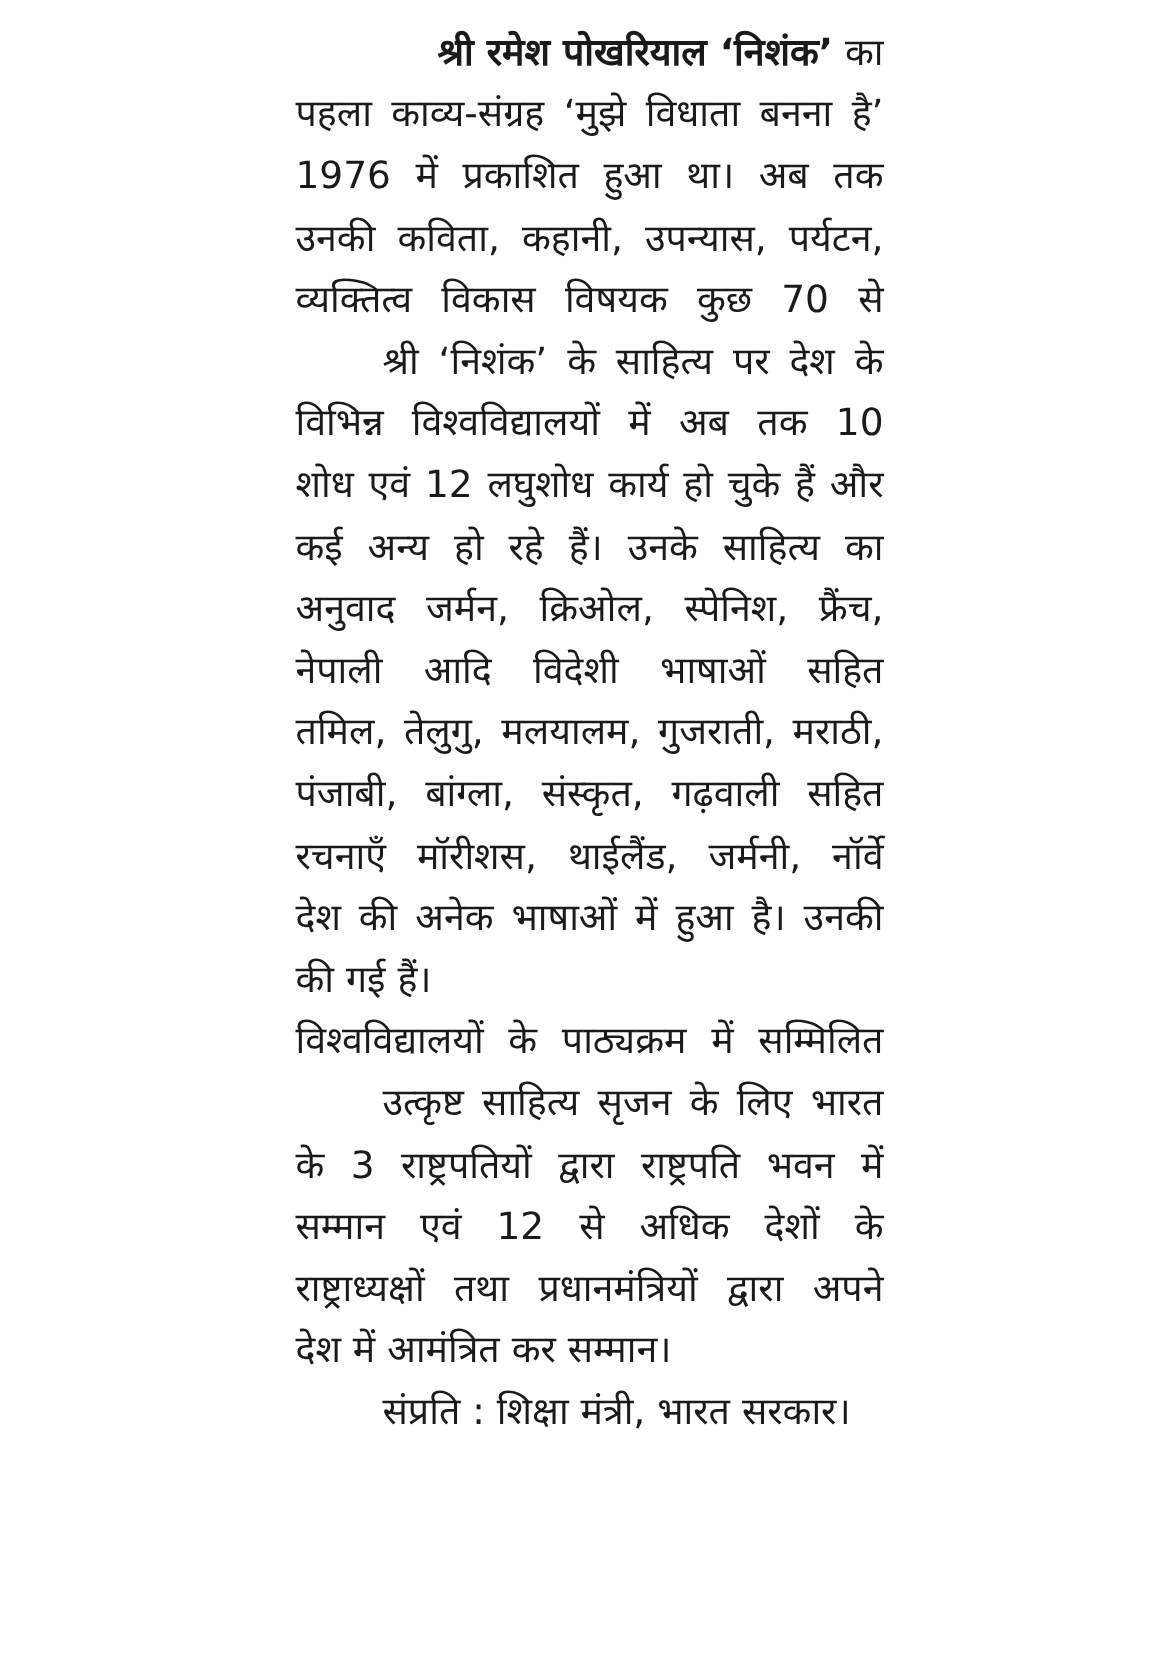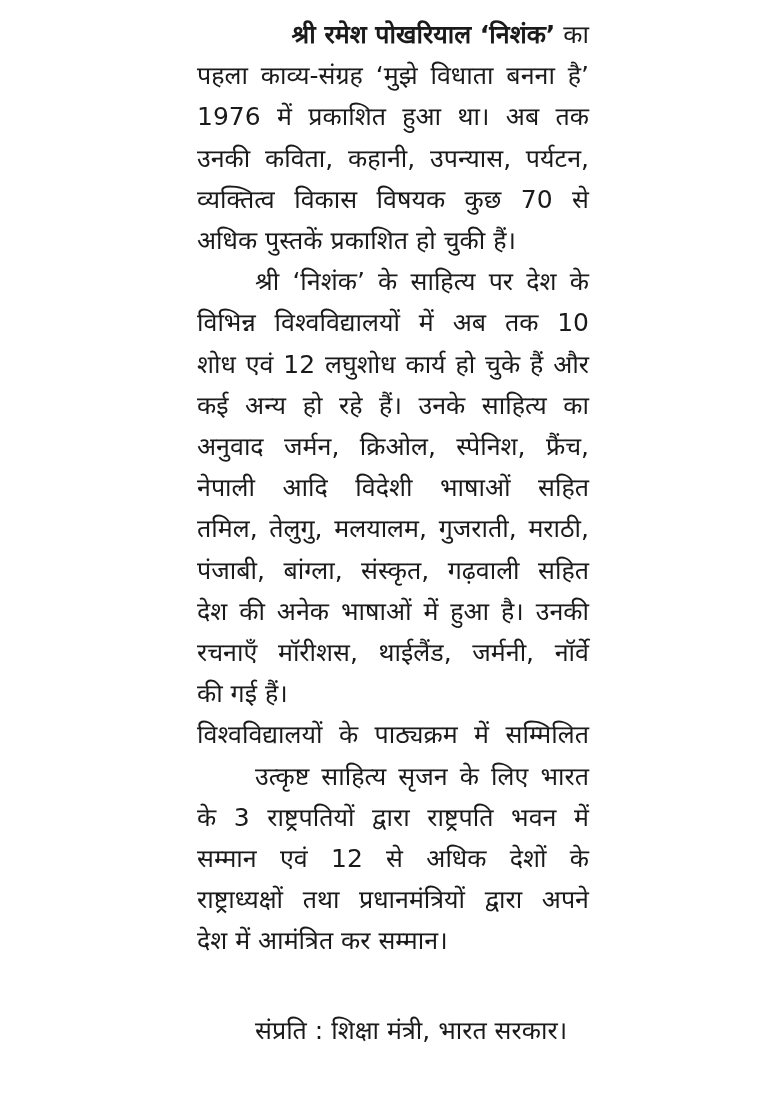--- a/index.html
+++ b/index.html
@@ -44,48 +44,46 @@
     padding-left: 58px;
   }
   .line.right {
     text-align: right;
     text-align-last: right;
   }
   .closing {
     display: block;
     padding-left: 58px;
     text-align-last: left;
-    margin-top: 48px;
   }
 </style>
 </head>
 <body>
 
 <div class="page">
 
   <p class="para">
     <span class="line right"><span class="bold">श्री रमेश पोखरियाल ‘निशंक’</span><span> का</span></span>
     <span class="line">पहला काव्य-संग्रह ‘मुझे विधाता बनना है’</span>
     <span class="line">1976 में प्रकाशित हुआ था। अब तक</span>
     <span class="line">उनकी कविता, कहानी, उपन्यास, पर्यटन,</span>
     <span class="line">व्यक्तित्व विकास विषयक कुछ 70 से</span>
-    <span class="line last">अधिक पुस्तकें प्रकाशित हो चुकी हैं।</span>
   </p>
 
   <p class="para">
     <span class="line first-indent">श्री ‘निशंक’ के साहित्य पर देश के</span>
     <span class="line">विभिन्न विश्वविद्यालयों में अब तक 10</span>
     <span class="line">शोध एवं 12 लघुशोध कार्य हो चुके हैं और</span>
     <span class="line">कई अन्य हो रहे हैं। उनके साहित्य का</span>
     <span class="line">अनुवाद जर्मन, क्रिओल, स्पेनिश, फ्रैंच,</span>
     <span class="line">नेपाली आदि विदेशी भाषाओं सहित</span>
     <span class="line">तमिल, तेलुगु, मलयालम, गुजराती, मराठी,</span>
     <span class="line">पंजाबी, बांग्ला, संस्कृत, गढ़वाली सहित</span>
+    <span class="line">रचनाएँ मॉरीशस, थाईलैंड, जर्मनी, नॉर्वे</span>
     <span class="line">देश की अनेक भाषाओं में हुआ है। उनकी</span>
-    <span class="line">रचनाएँ मॉरीशस, थाईलैंड, जर्मनी, नॉर्वे</span>
     <span class="line last">की गई हैं।</span>
     <span class="line">विश्वविद्यालयों के पाठ्यक्रम में सम्मिलित</span>
   </p>
 
   <p class="para">
     <span class="line first-indent">उत्कृष्ट साहित्य सृजन के लिए भारत</span>
     <span class="line">के 3 राष्ट्रपतियों द्वारा राष्ट्रपति भवन में</span>
     <span class="line">सम्मान एवं 12 से अधिक देशों के</span>
     <span class="line">राष्ट्राध्यक्षों तथा प्रधानमंत्रियों द्वारा अपने</span>
     <span class="line last">देश में आमंत्रित कर सम्मान।</span>

